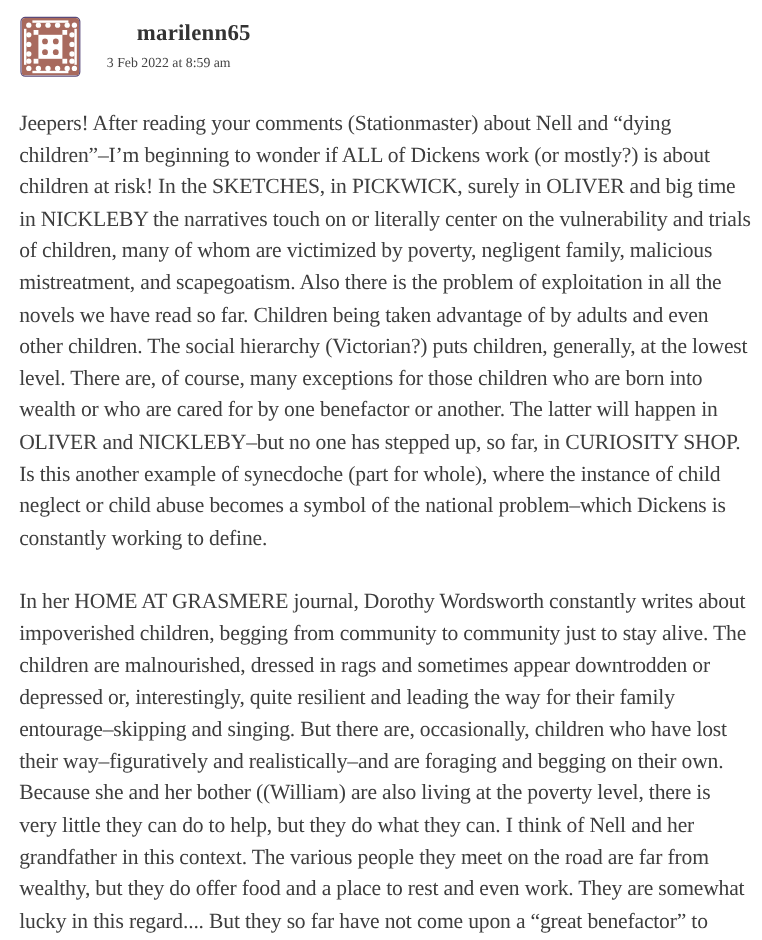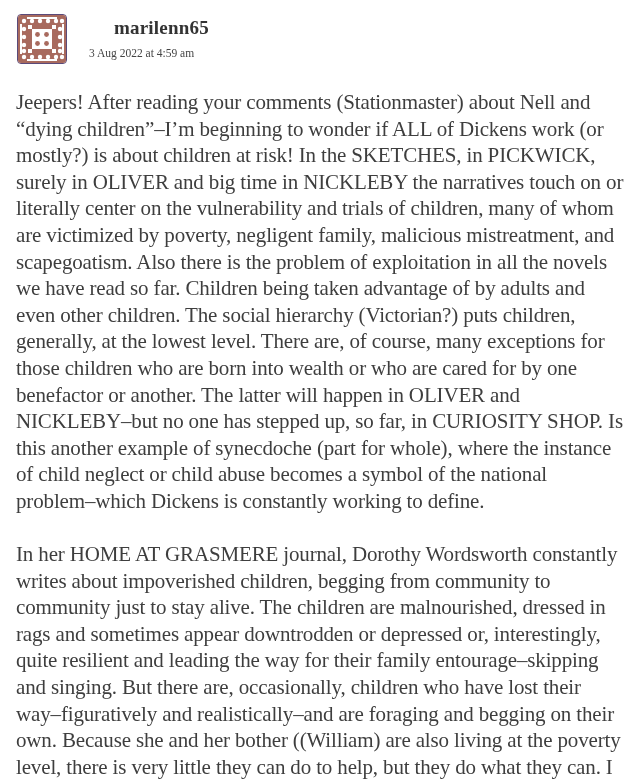--- a/index.html
+++ b/index.html
@@ -4,21 +4,21 @@
 <style>
   html, body { margin: 0; padding: 0; background: #ffffff; }
   body { width: 635px; height: 783px; overflow: hidden; position: relative;
          font-family: "Liberation Serif", "DejaVu Serif", serif; color: #3d3d3d; }
   .comment-header { position: absolute; left: 17px; top: 14px; height: 50px; display: flex; align-items: flex-start; }
   .avatar { width: 48px; height: 48px; border: 1px solid #5a4a7a; border-radius: 4px; overflow: hidden; flex: none; }
   .meta { margin-left: 22px; padding-top: 2px; }
   .author { font-size: 19px; font-weight: bold; color: #333333; letter-spacing: 0.2px; line-height: 24px; margin-left: 25px; }
   .date { font-size: 11.5px; color: #444444; margin-top: 6px; line-height: 14px; }
   .comment-body { position: absolute; left: 16px; top: 89px; width: 610px; }
-  .comment-body p { margin: 0 0 26.5px 0; font-size: 21px; line-height: 26.6px; color: #3e3e3e; letter-spacing: -0.15px; }
+  .comment-body p { margin: 0 0 26.5px 0; font-size: 18px; line-height: 26.6px; color: #3e3e3e; letter-spacing: -0.15px; }
 </style>
 </head>
 <body>
 
 <div class="comment-header">
   <div class="avatar">
     <svg width="48" height="48" viewBox="0 0 48 48">
       <rect width="48" height="48" fill="#a86a5e"></rect>
       <g fill="#ffffff">
 
@@ -56,20 +56,20 @@
       <g fill="#a86a5e">
         <circle cx="19.5" cy="19.5" r="2.4"></circle>
           <circle cx="28.5" cy="19.5" r="2.4"></circle>
         <circle cx="19.5" cy="28.5" r="2.4"></circle>
           <circle cx="28.5" cy="28.5" r="2.4"></circle>
       </g>
     </svg>
   </div>
   <div class="meta">
     <div class="author">marilenn65</div>
-    <div class="date">3 Aug 2022 at 4:59 am</div>
+    <div class="date">3 Feb 2022 at 8:59 am</div>
   </div>
 </div>
 
 <div class="comment-body">
   <p>Jeepers! After reading your comments (Stationmaster) about Nell and “dying children”–I’m beginning to wonder if ALL of Dickens work (or mostly?) is about children at risk! In the SKETCHES, in PICKWICK, surely in OLIVER and big time in NICKLEBY the narratives touch on or literally center on the vulnerability and trials of children, many of whom are victimized by poverty, negligent family, malicious mistreatment, and scapegoatism. Also there is the problem of exploitation in all the novels we have read so far. Children being taken advantage of by adults and even other children. The social hierarchy (Victorian?) puts children, generally, at the lowest level. There are, of course, many exceptions for those children who are born into wealth or who are cared for by one benefactor or another. The latter will happen in OLIVER and NICKLEBY–but no one has stepped up, so far, in CURIOSITY SHOP. Is this another example of synecdoche (part for whole), where the instance of child neglect or child abuse becomes a symbol of the national problem–which Dickens is constantly working to define.</p>
   <p>In her HOME AT GRASMERE journal, Dorothy Wordsworth constantly writes about impoverished children, begging from community to community just to stay alive. The children are malnourished, dressed in rags and sometimes appear downtrodden or depressed or, interestingly, quite resilient and leading the way for their family entourage–skipping and singing. But there are, occasionally, children who have lost their way–figuratively and realistically–and are foraging and begging on their own. Because she and her bother ((William) are also living at the poverty level, there is very little they can do to help, but they do what they can. I think of Nell and her grandfather in this context. The various people they meet on the road are far from wealthy, but they do offer food and a place to rest and even work. They are somewhat lucky in this regard.... But they so far have not come upon a “great benefactor” to rescue them from their dire circumstances.</p>
 </div>
 
 </body></html>

